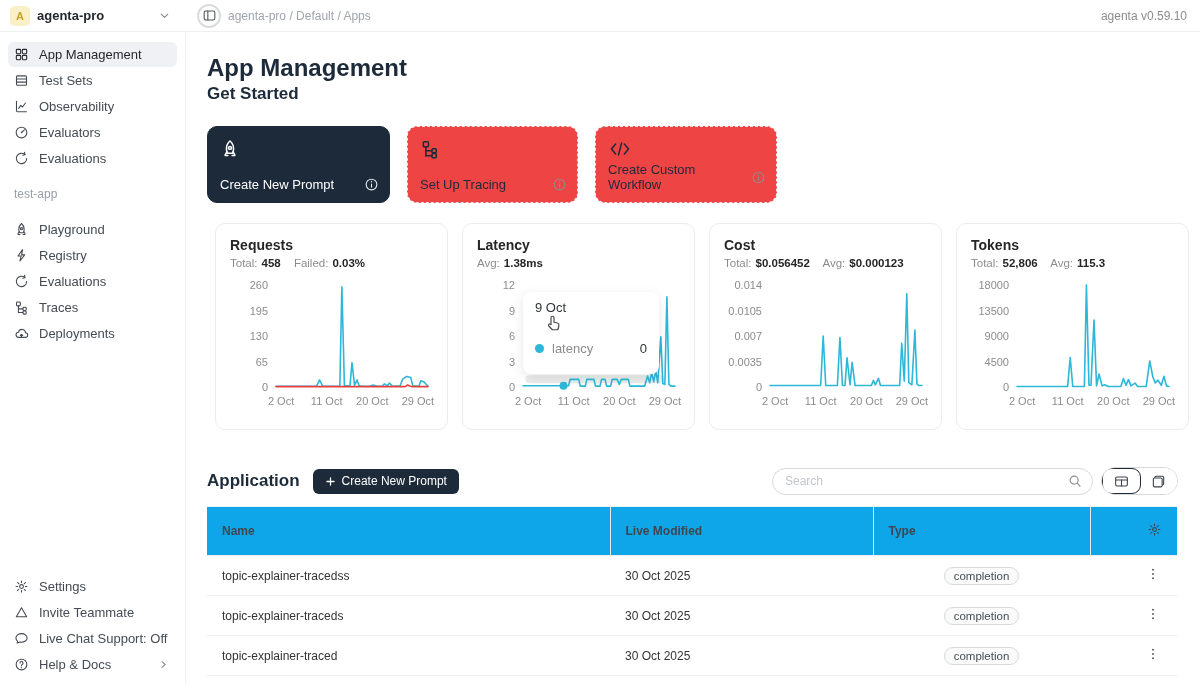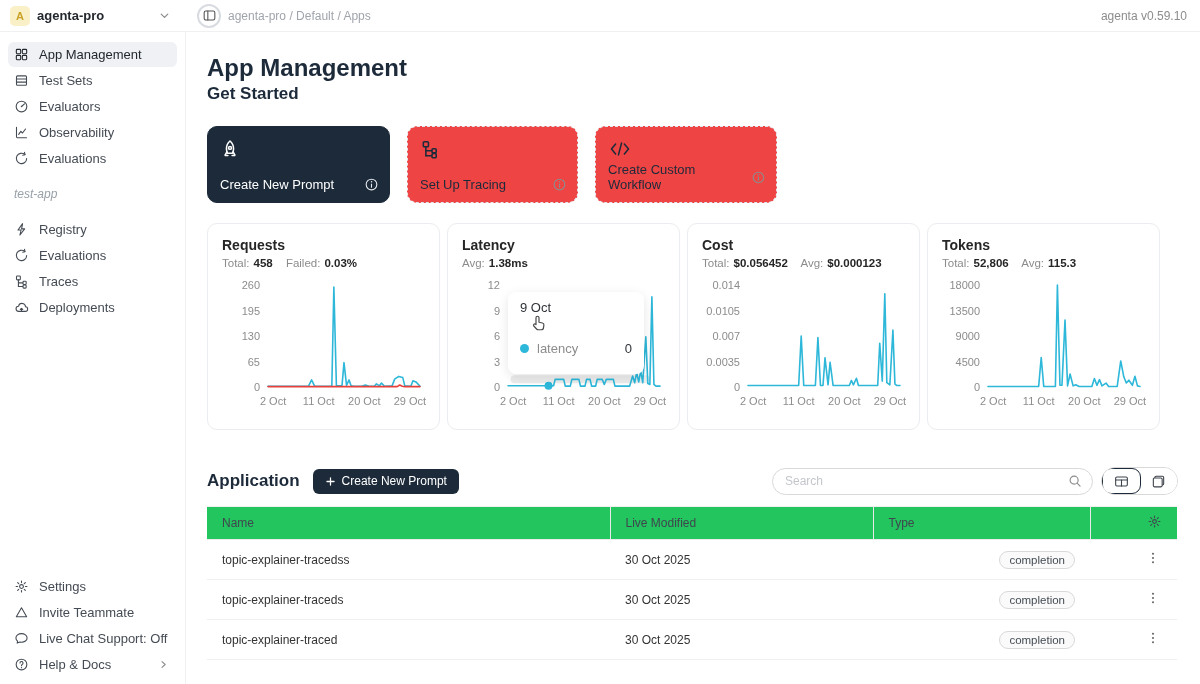--- a/index.html
+++ b/index.html
@@ -21,21 +21,21 @@
   .version { margin-left:auto; padding-right:13px; font-size:12px; color:#8c8c8c; }
 
   
   .sidebar { position:fixed; top:32px; left:0; bottom:0; width:186px; background:#fff;
     border-right:1px solid #f0f0f0; display:flex; flex-direction:column; z-index:10; }
   .nav { list-style:none; margin-top:10px; }
   .nav li { display:flex; align-items:center; gap:10px; height:25px; margin:0 8px 1px;
     padding:0 6px; border-radius:6px; font-size:13px; color:#454b54; cursor:pointer; }
   .nav li.active { background:#eff1f4; color:#23272e; font-weight:500; }
   .nav .icn { flex:0 0 auto; }
-  .section-label { font-size:12px; color:#98a0a8; margin:15px 0 6px 14px;font-style:italic; }
+  .section-label { font-size:12px; color:#98a0a8; margin:15px 0 6px 14px; }
   .sidebar .spacer { flex:1; }
   .nav.bottom { margin-bottom:6px; }
   .nav li .chev-right { margin-left:auto; color:#8c8c8c; }
   .icn { width:15px; height:15px; stroke:currentColor; fill:none; stroke-width:1.3;
     stroke-linecap:round; stroke-linejoin:round; }
 
   
   .main { position:absolute; top:32px; left:186px; right:0; bottom:0; overflow:hidden; padding:0 22px 0 21px; }
   h1.page-title { margin-top:21px; font-size:24px; line-height:30px; font-weight:600; color:#1c2a3a; }
   h2.section-heading { font-size:17px; line-height:22px; font-weight:600; color:#1c2a3a; }
@@ -49,21 +49,21 @@
   .gs-card.dark .gs-icon { color:#fff; }
   .gs-bottom { position:absolute; left:12px; right:10px; bottom:10px; display:flex;
     align-items:center; justify-content:space-between; }
   .gs-label { font-size:13px; font-weight:500; color:#1c2a3a; }
   .gs-card.dark .gs-label { color:#fff; }
   .info-icn { width:15px; height:15px; color:#8c8c8c; }
   .gs-card.dark .info-icn { color:#e8eaee; }
   .w1{width:183px;} .w2{width:171px;} .w3{width:182px;}
 
   
-  .metrics { display:flex; gap:7px; margin-top:20px; }
+  .metrics { display:flex; gap:14px; margin-top:20px;margin-left:8px; }
   .metric-card { position:relative; width:233px; height:207px; border:1px solid #eaecf0;
     border-radius:10px; background:#fff; padding:13px 14px 8px; }
   .metric-title { font-size:14px; font-weight:700; color:#262626; }
   .metric-stats { margin-top:4px; font-size:11.5px; }
   .stat-label { color:#8c8c8c; margin-right:4px; }
   .stat-value { color:#262626; font-weight:700; margin-right:10px; }
   .metric-chart { display:block; margin-top:6px; overflow:visible;
     font-family:"Liberation Sans","DejaVu Sans",sans-serif; }
 
   
@@ -92,32 +92,32 @@
     display:flex; overflow:hidden; background:#fff; }
   .seg { flex:1; display:flex; align-items:center; justify-content:center; background:#fff;
     border:none; cursor:pointer; color:#3c424a; }
   .seg .icn { width:15px; height:15px; }
   .seg.active { border:1.5px solid #1c2a3a; border-radius:9px; }
 
   
   .apps-table { margin-top:11px; width:970px; border-collapse:collapse; table-layout:fixed; font-size:12px; }
   .apps-table col.c-name{width:403px;} .apps-table col.c-date{width:263px;}
   .apps-table col.c-type{width:217px;} .apps-table col.c-act{width:87px;}
-  .apps-table th { background:#22c55e; font-weight:400; color:#40464e; text-align:left;
-    padding:7px 15px; border-top:1px solid #f0f0f0; border-bottom:1px solid #ececec; }
+  .apps-table th { background:#0ea5e9; font-weight:700; color:#40464e; text-align:left;
+    padding:15px 15px; border-top:1px solid #f0f0f0; border-bottom:1px solid #ececec; }
   .apps-table th + th { border-left:1px solid #e8e8e8; }
   .apps-table td { padding:9px 15px; border-bottom:1px solid #f0f0f0; color:#333; }
   .apps-table tr { cursor:pointer; }
   .th-gear { color:#595959; }
   .th-gear .icn { width:15px; height:15px; }
   .type-tag { display:inline-block; padding:2px 9px; border:1px solid #d9d9d9; border-radius:10px;
     background:#fafafa; font-size:11.5px; color:#454c54; }
   .row-menu { background:none; border:none; color:#595959; cursor:pointer; padding:2px; }
   .row-menu .icn { width:14px; height:14px; }
-  .td-center { text-align:right; }
+  .td-center { text-align:center; }
   .td-act { text-align:right; }
 </style>
 </head>
 <body>
 
 <header class="topbar">
   <div class="workspace">
     <span class="avatar">A</span>
     <span class="ws-name">agenta-pro</span>
     <svg class="icn chev" viewBox="0 0 16 16">
@@ -148,45 +148,54 @@
     <li>
       <svg class="icn" viewBox="0 0 18 18">
           <rect x="3" y="3.4" width="12" height="11.2" rx="1.2"></rect>
           <line x1="3" y1="7.1" x2="15" y2="7.1"></line>
           <line x1="3" y1="10.9" x2="15" y2="10.9"></line>
         </svg>
       <span>Test Sets</span>
     </li>
     <li>
       <svg class="icn" viewBox="0 0 18 18">
+          <path d="M3 2.8v11.4c0 .6.4 1 1 1h11"></path>
+          <polyline points="5.6 11.2 8.2 7.6 10.2 9.6 13.8 4.8"></polyline>
+        </svg>
+      <span>Observability</span>
+    </li>
+    <li>
+      <svg class="icn" viewBox="0 0 18 18">
           <circle cx="9" cy="9" r="6.4"></circle>
           <line x1="9" y1="9" x2="12.6" y2="5.8"></line>
           <circle cx="9" cy="9" r="0.9" fill="currentColor" stroke="none"></circle>
         </svg>
       <span>Evaluators</span>
     </li>
     <li>
       <svg class="icn" viewBox="0 0 18 18">
-          <path d="M3 2.8v11.4c0 .6.4 1 1 1h11"></path>
-          <polyline points="5.6 11.2 8.2 7.6 10.2 9.6 13.8 4.8"></polyline>
-        </svg>
-      <span>Observability</span>
-    </li>
-    <li>
-      <svg class="icn" viewBox="0 0 18 18">
           <path d="M15.2 9A6.2 6.2 0 1 1 13 4.2"></path>
           <polyline points="12.6 1.6 13.2 4.4 10.4 5"></polyline>
         </svg>
       <span>Evaluations</span>
     </li>
   </ul>
 
   <div class="section-label">test-app</div>
 
   <ul class="nav">
+    <li>
+      <svg class="icn" viewBox="0 0 18 18">
+          <path d="M9 1.8c2.1 1.8 3.2 4.3 3.2 6.8 0 1.5-.3 3-.9 4.2H6.7a9.8 9.8 0 0 1-.9-4.2C5.8 6.1 6.9 3.6 9 1.8z"></path>
+          <circle cx="9" cy="8" r="1.3"></circle>
+          <path d="M6.2 11.6l-1.5 2.6c-.2.3 0 .7.4.7h2"></path>
+          <path d="M11.8 11.6l1.5 2.6c.2.3 0 .7-.4.7h-2"></path>
+        </svg>
+      <span>Playground</span>
+    </li>
     <li>
       <svg class="icn" viewBox="0 0 18 18">
           <path d="M10.3 2 4.8 9.6h3.7L7.1 15.6l5.7-7.4H9.1L10.3 2z"></path>
         </svg>
       <span>Registry</span>
     </li>
     <li>
       <svg class="icn" viewBox="0 0 18 18">
           <path d="M15.2 9A6.2 6.2 0 1 1 13 4.2"></path>
           <polyline points="12.6 1.6 13.2 4.4 10.4 5"></polyline>

